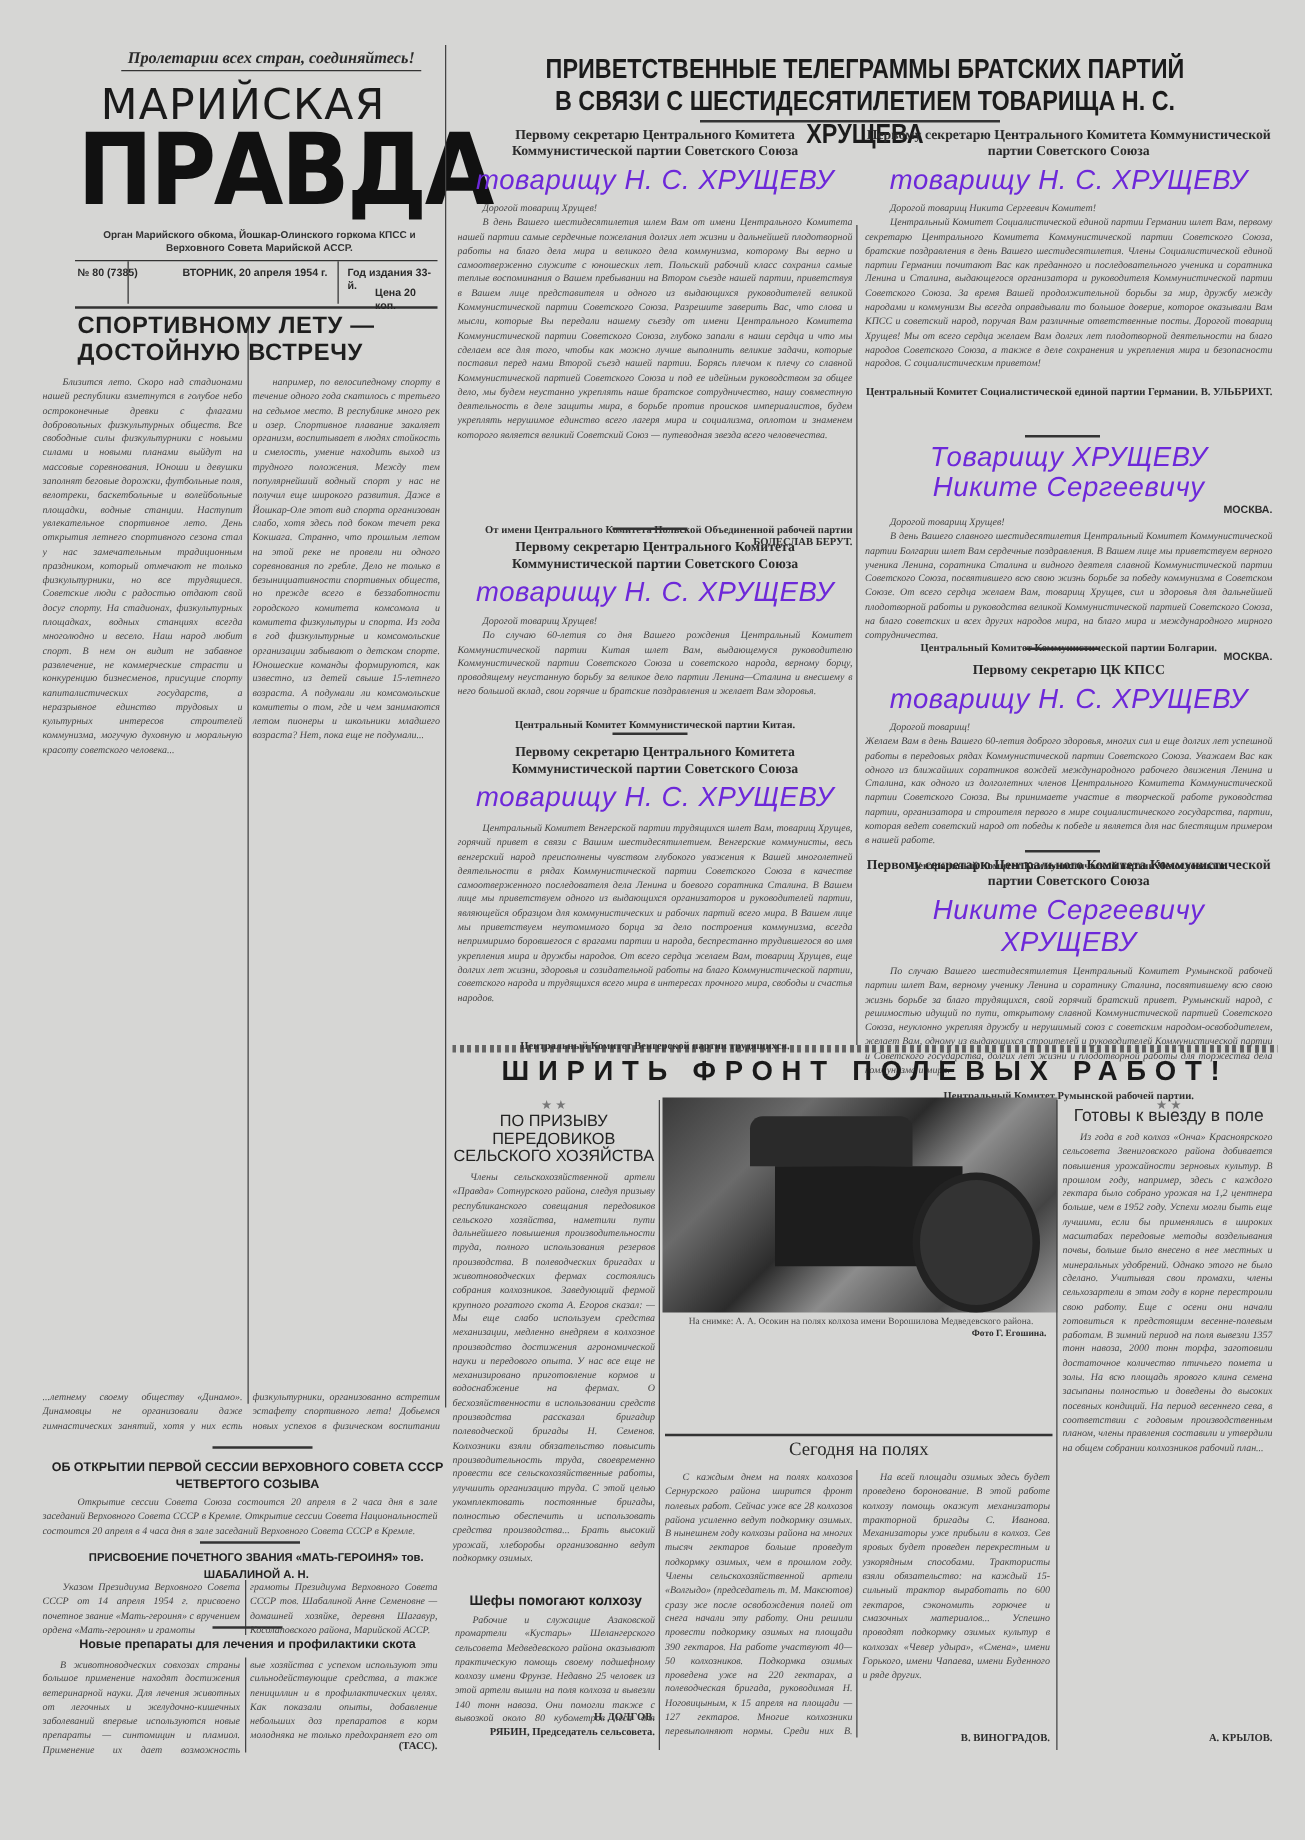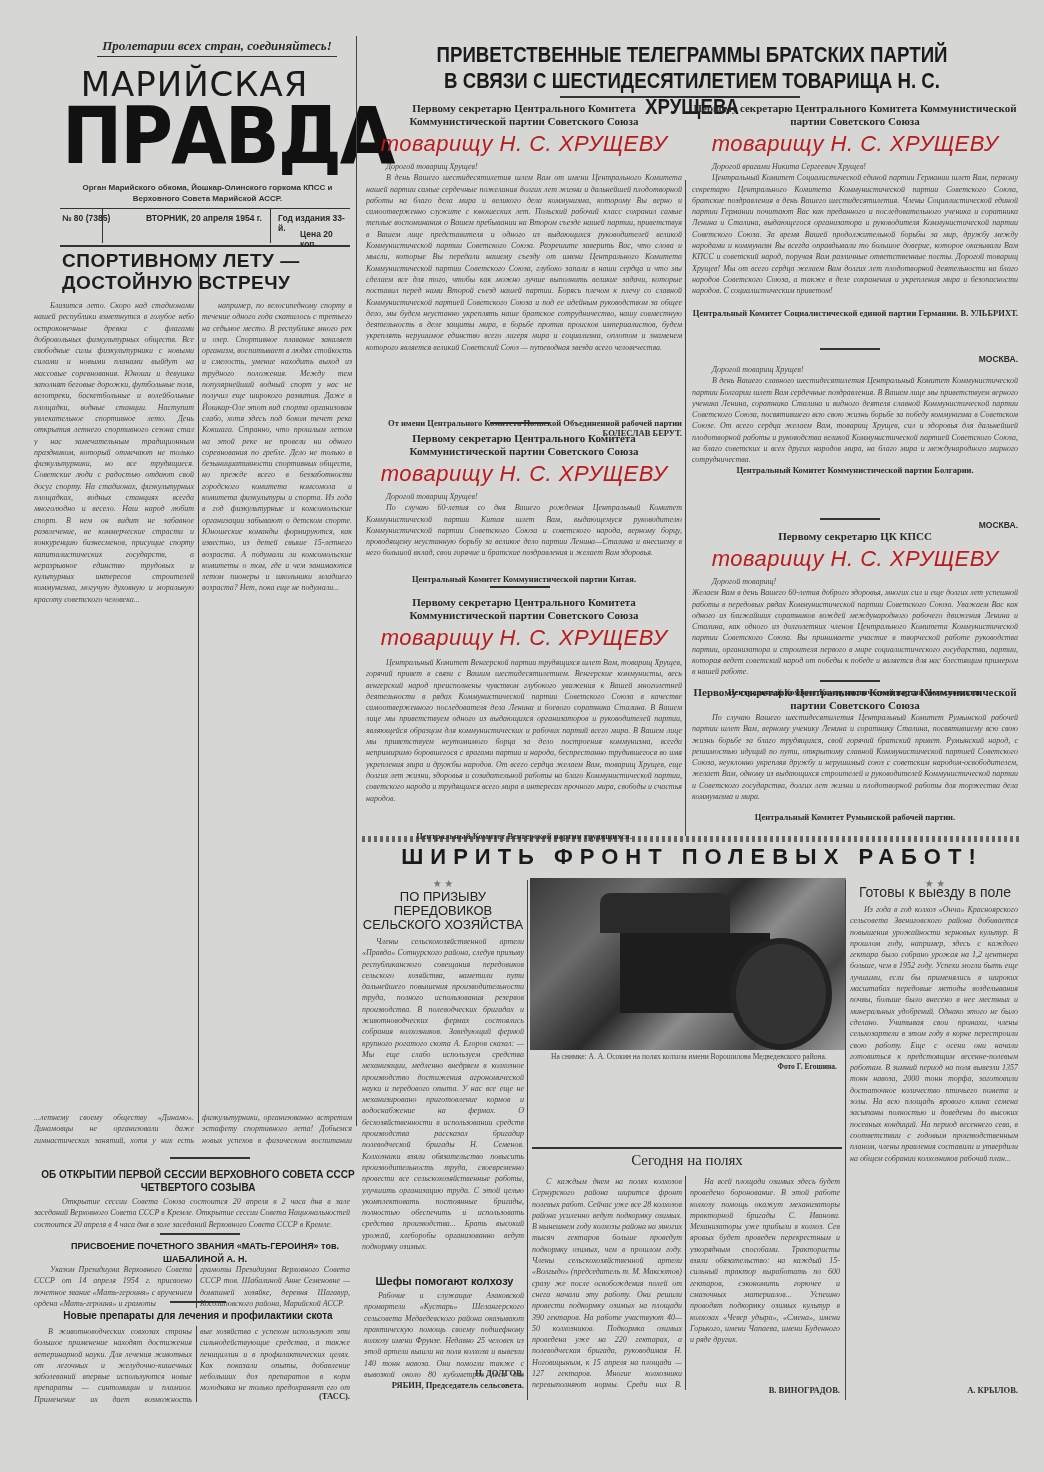--- a/index.html
+++ b/index.html
@@ -9,21 +9,21 @@
   .motto{left:97px;top:38px;width:240px;font-style:italic;font-weight:bold;font-size:13px;text-align:center;border-bottom:1.5px solid #333;padding-bottom:2px;}
   .mast1{left:62px;top:64px;width:265px;font-family:"DejaVu Sans",sans-serif;font-size:34px;letter-spacing:1px;text-align:center;color:#1a1a1a;}
   .mast2{left:62px;top:100px;width:270px;font-family:"DejaVu Sans",sans-serif;font-weight:900;font-size:72px;letter-spacing:-2px;line-height:72px;text-align:center;color:#111;transform:scaleY(1.1);}
   .organ{left:80px;top:182px;width:255px;font-family:"Liberation Sans",sans-serif;font-size:8px;text-align:center;line-height:11px;font-weight:bold;color:#333;}
   .infobar{left:60px;top:208px;width:290px;height:36px;border-top:1.5px solid #333;border-bottom:2px solid #333;font-family:"Liberation Sans",sans-serif;font-size:8.5px;font-weight:bold;}
   .infobar span{position:absolute;}
   .vline{background:#444;width:1px;}
   .hline{background:#333;height:2px;}
   .banner-title{left:362px;top:42px;width:660px;text-align:center;font-family:"Liberation Sans",sans-serif;font-weight:bold;font-size:22px;line-height:26px;transform:scaleX(0.85);transform-origin:center;color:#1b1b1b;}
   .lead{font-family:"Liberation Serif",serif;font-weight:bold;font-size:11px;text-align:center;line-height:13px;color:#2b2b2b;}
-  .addr{font-family:"Liberation Sans",sans-serif;font-style:italic;font-size:22px;text-align:center;color:#b91c1c;letter-spacing:0.5px;}
+  .addr{font-family:"Liberation Sans",sans-serif;font-style:italic;font-size:22px;text-align:center;color:#6d28d9;letter-spacing:0.5px;}
   .body{font-size:8px;line-height:11.3px;text-align:justify;color:#454545;overflow:hidden;font-style:italic;}
   .sig{font-family:"Liberation Serif",serif;font-weight:bold;font-size:8.5px;text-align:right;color:#2e2e2e;}
   .h-sport{left:62px;top:250px;width:290px;font-family:"Liberation Sans",sans-serif;font-weight:bold;font-size:19px;line-height:22px;text-align:left;letter-spacing:0.5px;color:#1e1e1e;}
   .big-headline{left:362px;top:844px;width:660px;text-align:center;font-family:"Liberation Sans",sans-serif;font-weight:bold;font-size:22px;letter-spacing:7px;color:#1a1a1a;}
   .wavy{left:362px;top:836px;width:660px;height:6px;
         background:repeating-linear-gradient(90deg,#333 0 3px,transparent 3px 6px);opacity:.7;}
   .sub-h{font-family:"Liberation Sans",sans-serif;font-size:13px;text-align:center;line-height:14px;color:#222;}
   .photo{left:530px;top:878px;width:316px;height:172px;
          background:linear-gradient(135deg,#3a3a3a 0%,#6b6b6b 25%,#2b2b2b 45%,#8c8c8c 60%,#444 80%,#a0a0a0 100%);}
   .photo .cab{position:absolute;left:70px;top:15px;width:130px;height:40px;border-radius:10px 10px 0 0;background:#2a2a2a;}
@@ -80,46 +80,48 @@
 <div class="abs" style="left:366px;top:596px;width:316px;">
   <div class="lead">Первому секретарю Центрального Комитета Коммунистической партии Советского Союза</div>
   <div class="addr" style="margin:3px 0 6px;">товарищу Н. С. ХРУЩЕВУ</div>
   <div class="body" style="text-indent:20px;height:168px;">Центральный Комитет Венгерской партии трудящихся шлет Вам, товарищ Хрущев, горячий привет в связи с Вашим шестидесятилетием. Венгерские коммунисты, весь венгерский народ преисполнены чувством глубокого уважения к Вашей многолетней деятельности в рядах Коммунистической партии Советского Союза в качестве самоотверженного последователя дела Ленина и боевого соратника Сталина. В Вашем лице мы приветствуем одного из выдающихся организаторов и руководителей партии, являющейся образцом для коммунистических и рабочих партий всего мира. В Вашем лице мы приветствуем неутомимого борца за дело построения коммунизма, всегда непримиримо боровшегося с врагами партии и народа, беспрестанно трудившегося во имя укрепления мира и дружбы народов. От всего сердца желаем Вам, товарищ Хрущев, еще долгих лет жизни, здоровья и созидательной работы на благо Коммунистической партии, советского народа и трудящихся всего мира в интересах прочного мира, свободы и счастья народов.</div>
   <div class="sig" style="margin-top:6px;text-align:center;">Центральный Комитет Венгерской партии трудящихся.</div>
 </div>
 
 <div class="abs" style="left:692px;top:102px;width:326px;">
   <div class="lead">Первому секретарю Центрального Комитета Коммунистической партии Советского Союза</div>
   <div class="addr" style="margin:3px 0 4px;">товарищу Н. С. ХРУЩЕВУ</div>
-  <div class="body" style="text-indent:20px;">Дорогой врагами Никита Сергеевич Хрущев!</div>
+  <div class="body" style="text-indent:20px;">Дорогой товарищ Никита Сергеевич Комитет!</div>
   <div class="body" style="text-indent:20px;height:134px;">Центральный Комитет Социалистической единой партии Германии шлет Вам, первому секретарю Центрального Комитета Коммунистической партии Советского Союза, братские поздравления в день Вашего шестидесятилетия. Члены Социалистической единой партии Германии почитают Вас как преданного и последовательного ученика и соратника Ленина и Сталина, выдающегося организатора и руководителя Коммунистической партии Советского Союза. За время Вашей продолжительной борьбы за мир, дружбу между народами и коммунизм Вы всегда оправдывали то большое доверие, которое оказывали Вам КПСС и советский народ, поручая Вам различные ответственные посты. Дорогой товарищ Хрущев! Мы от всего сердца желаем Вам долгих лет плодотворной деятельности на благо народов Советского Союза, а также в деле сохранения и укрепления мира и безопасности народов. С социалистическим приветом!</div>
   <div class="sig" style="margin-top:2px;">Центральный Комитет Социалистической единой партии Германии. В. УЛЬБРИХТ.</div>
 </div>
 <div class="abs hline" style="left:820px;top:348px;width:60px;"></div>
 
 <div class="abs" style="left:692px;top:354px;width:326px;">
+  <div class="addr" style="font-size:22px;line-height:24px;padding:0 30px;">Товарищу ХРУЩЕВУ Никите Сергеевичу</div>
   <div class="sig" style="font-family:'Liberation Sans',sans-serif;">МОСКВА.</div>
   <div class="body" style="text-indent:20px;">Дорогой товарищ Хрущев!</div>
   <div class="body" style="text-indent:20px;height:90px;">В день Вашего славного шестидесятилетия Центральный Комитет Коммунистической партии Болгарии шлет Вам сердечные поздравления. В Вашем лице мы приветствуем верного ученика Ленина, соратника Сталина и видного деятеля славной Коммунистической партии Советского Союза, посвятившего всю свою жизнь борьбе за победу коммунизма в Советском Союзе. От всего сердца желаем Вам, товарищ Хрущев, сил и здоровья для дальнейшей плодотворной работы и руководства великой Коммунистической партией Советского Союза, на благо советских и всех других народов мира, на благо мира и международного мирного сотрудничества.</div>
   <div class="sig" style="text-align:center;">Центральный Комитет Коммунистической партии Болгарии.</div>
 </div>
 <div class="abs hline" style="left:820px;top:518px;width:60px;"></div>
 
 <div class="abs" style="left:692px;top:520px;width:326px;">
   <div class="sig" style="font-family:'Liberation Sans',sans-serif;">МОСКВА.</div>
   <div class="lead">Первому секретарю ЦК КПСС</div>
   <div class="addr" style="margin:3px 0 4px;">товарищу Н. С. ХРУЩЕВУ</div>
   <div class="body" style="text-indent:20px;">Дорогой товарищ!</div>
   <div class="body" style="height:100px;">Желаем Вам в день Вашего 60-летия доброго здоровья, многих сил и еще долгих лет успешной работы в передовых рядах Коммунистической партии Советского Союза. Уважаем Вас как одного из ближайших соратников вождей международного рабочего движения Ленина и Сталина, как одного из долголетних членов Центрального Комитета Коммунистической партии Советского Союза. Вы принимаете участие в творческой работе руководства партии, организатора и строителя первого в мире социалистического государства, партии, которая ведет советский народ от победы к победе и является для нас блестящим примером в нашей работе.</div>
   <div class="sig" style="text-align:center;">Центральный Комитет Коммунистической партии Чехословакии.</div>
 </div>
 <div class="abs hline" style="left:820px;top:680px;width:60px;"></div>
 
 <div class="abs" style="left:692px;top:686px;width:326px;">
   <div class="lead">Первому секретарю Центрального Комитета Коммунистической партии Советского Союза</div>
+  <div class="addr" style="margin:3px 0 4px;">Никите Сергеевичу ХРУЩЕВУ</div>
   <div class="body" style="text-indent:20px;height:100px;">По случаю Вашего шестидесятилетия Центральный Комитет Румынской рабочей партии шлет Вам, верному ученику Ленина и соратнику Сталина, посвятившему всю свою жизнь борьбе за благо трудящихся, свой горячий братский привет. Румынский народ, с решимостью идущий по пути, открытому славной Коммунистической партией Советского Союза, неуклонно укрепляя дружбу и нерушимый союз с советским народом-освободителем, желает Вам, одному из выдающихся строителей и руководителей Коммунистической партии и Советского государства, долгих лет жизни и плодотворной работы для торжества дела коммунизма и мира.</div>
   <div class="sig" style="text-align:center;">Центральный Комитет Румынской рабочей партии.</div>
 </div>
 
 <div class="abs h-sport">СПОРТИВНОМУ ЛЕТУ — ДОСТОЙНУЮ ВСТРЕЧУ</div>
 <div class="abs body" style="left:34px;top:300px;width:160px;height:800px;text-indent:16px;">Близится лето. Скоро над стадионами нашей республики взметнутся в голубое небо остроконечные древки с флагами добровольных физкультурных обществ. Все свободные силы физкультурники с новыми силами и новыми планами выйдут на массовые соревнования. Юноши и девушки заполнят беговые дорожки, футбольные поля, велотреки, баскетбольные и волейбольные площадки, водные станции. Наступит увлекательное спортивное лето. День открытия летнего спортивного сезона стал у нас замечательным традиционным праздником, который отмечают не только физкультурники, но все трудящиеся. Советские люди с радостью отдают свой досуг спорту. На стадионах, физкультурных площадках, водных станциях всегда многолюдно и весело. Наш народ любит спорт. В нем он видит не забавное развлечение, не коммерческие страсти и конкуренцию бизнесменов, присущие спорту капиталистических государств, а неразрывное единство трудовых и культурных интересов строителей коммунизма, могучую духовную и моральную красоту советского человека...</div>
 <div class="abs body" style="left:202px;top:300px;width:150px;height:800px;text-indent:16px;">например, по велосипедному спорту в течение одного года скатилось с третьего на седьмое место. В республике много рек и озер. Спортивное плавание закаляет организм, воспитывает в людях стойкость и смелость, умение находить выход из трудного положения. Между тем популярнейший водный спорт у нас не получил еще широкого развития. Даже в Йошкар-Оле этот вид спорта организован слабо, хотя здесь под боком течет река Кокшага. Странно, что прошлым летом на этой реке не провели ни одного соревнования по гребле. Дело не только в безынициативности спортивных обществ, но прежде всего в беззаботности городского комитета комсомола и комитета физкультуры и спорта. Из года в год физкультурные и комсомольские организации забывают о детском спорте. Юношеские команды формируются, как известно, из детей свыше 15-летнего возраста. А подумали ли комсомольские комитеты о том, где и чем занимаются летом пионеры и школьники младшего возраста? Нет, пока еще не подумали...</div>
 <div class="abs body" style="left:34px;top:1112px;width:160px;height:36px;">...летнему своему обществу «Динамо». Динамовцы не организовали даже гимнастических занятий, хотя у них есть прекрасный спортивный зал. Это общество,</div>
 <div class="abs body" style="left:202px;top:1112px;width:150px;height:36px;">физкультурники, организованно встретим эстафету спортивного лета! Добьемся новых успехов в физическом воспитании молодежи!</div>
 <div class="abs hline" style="left:170px;top:1157px;width:80px;height:1.5px;"></div>

